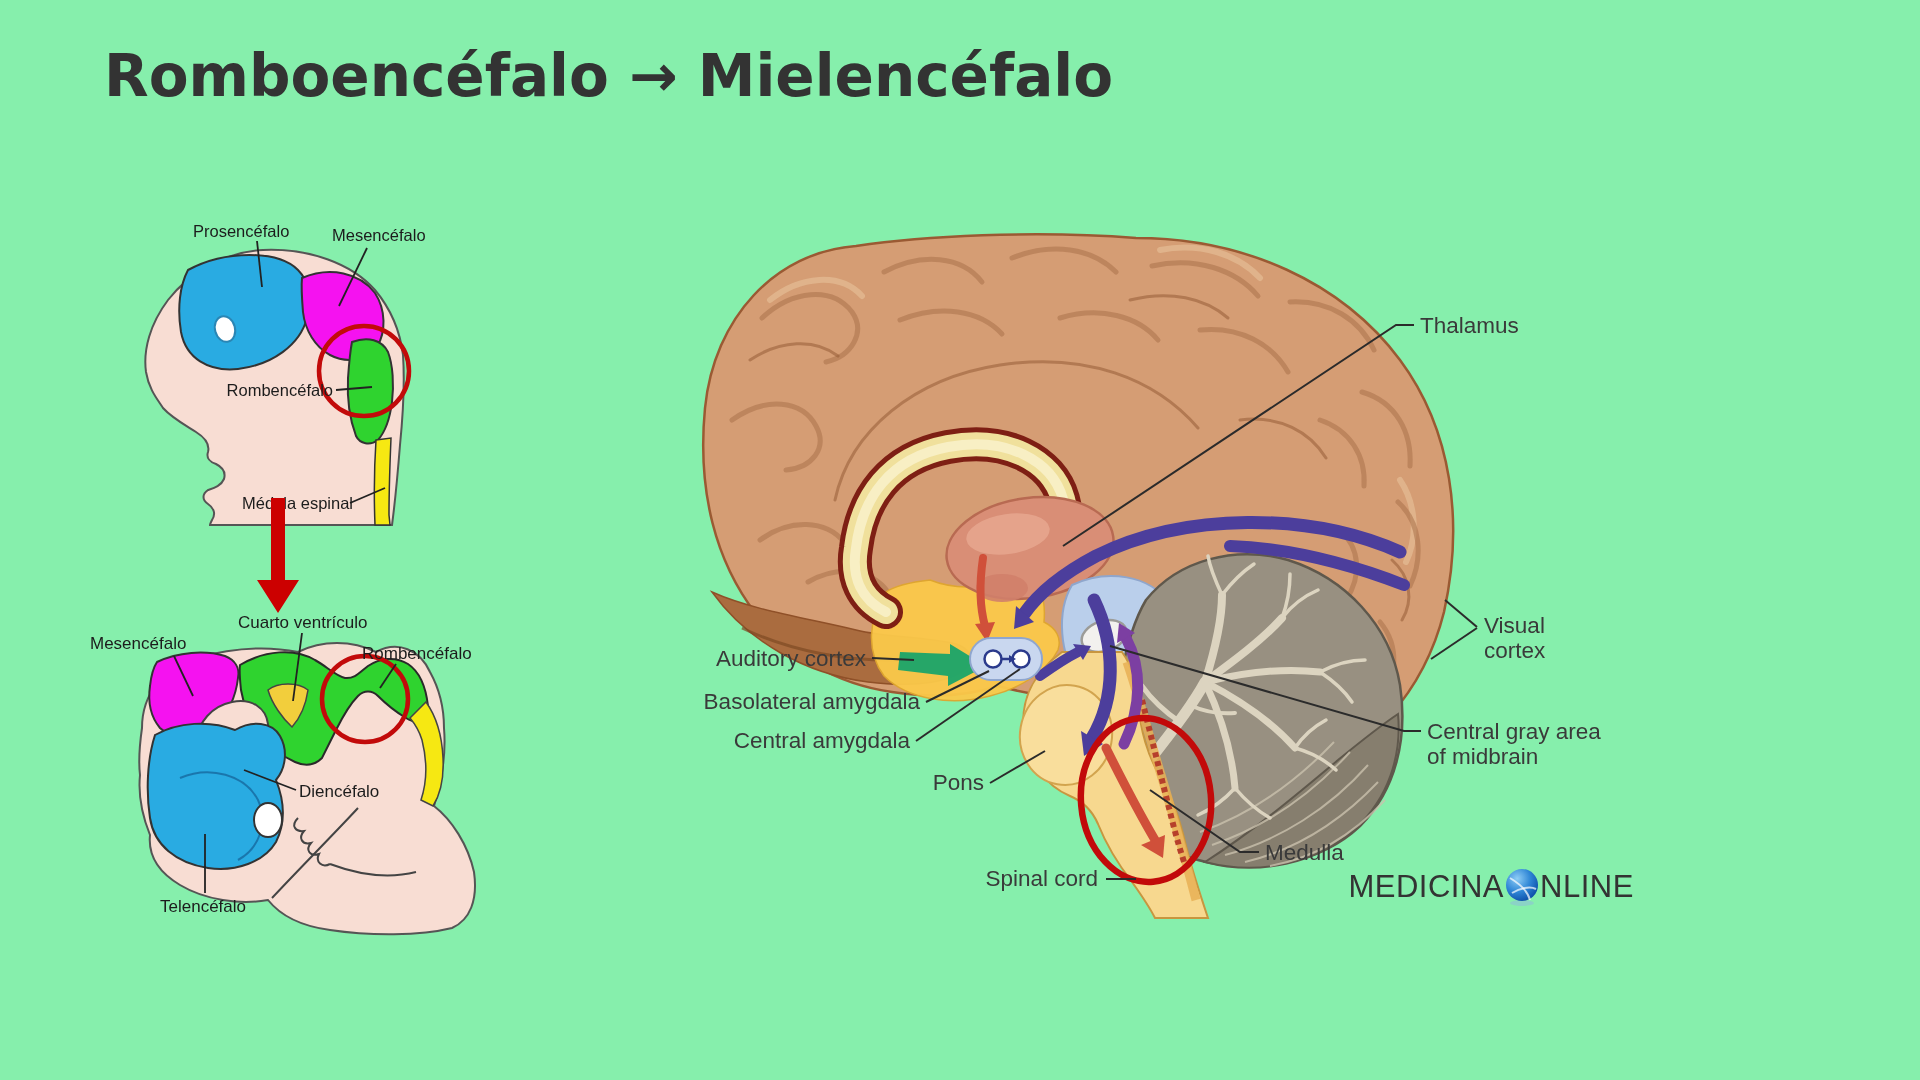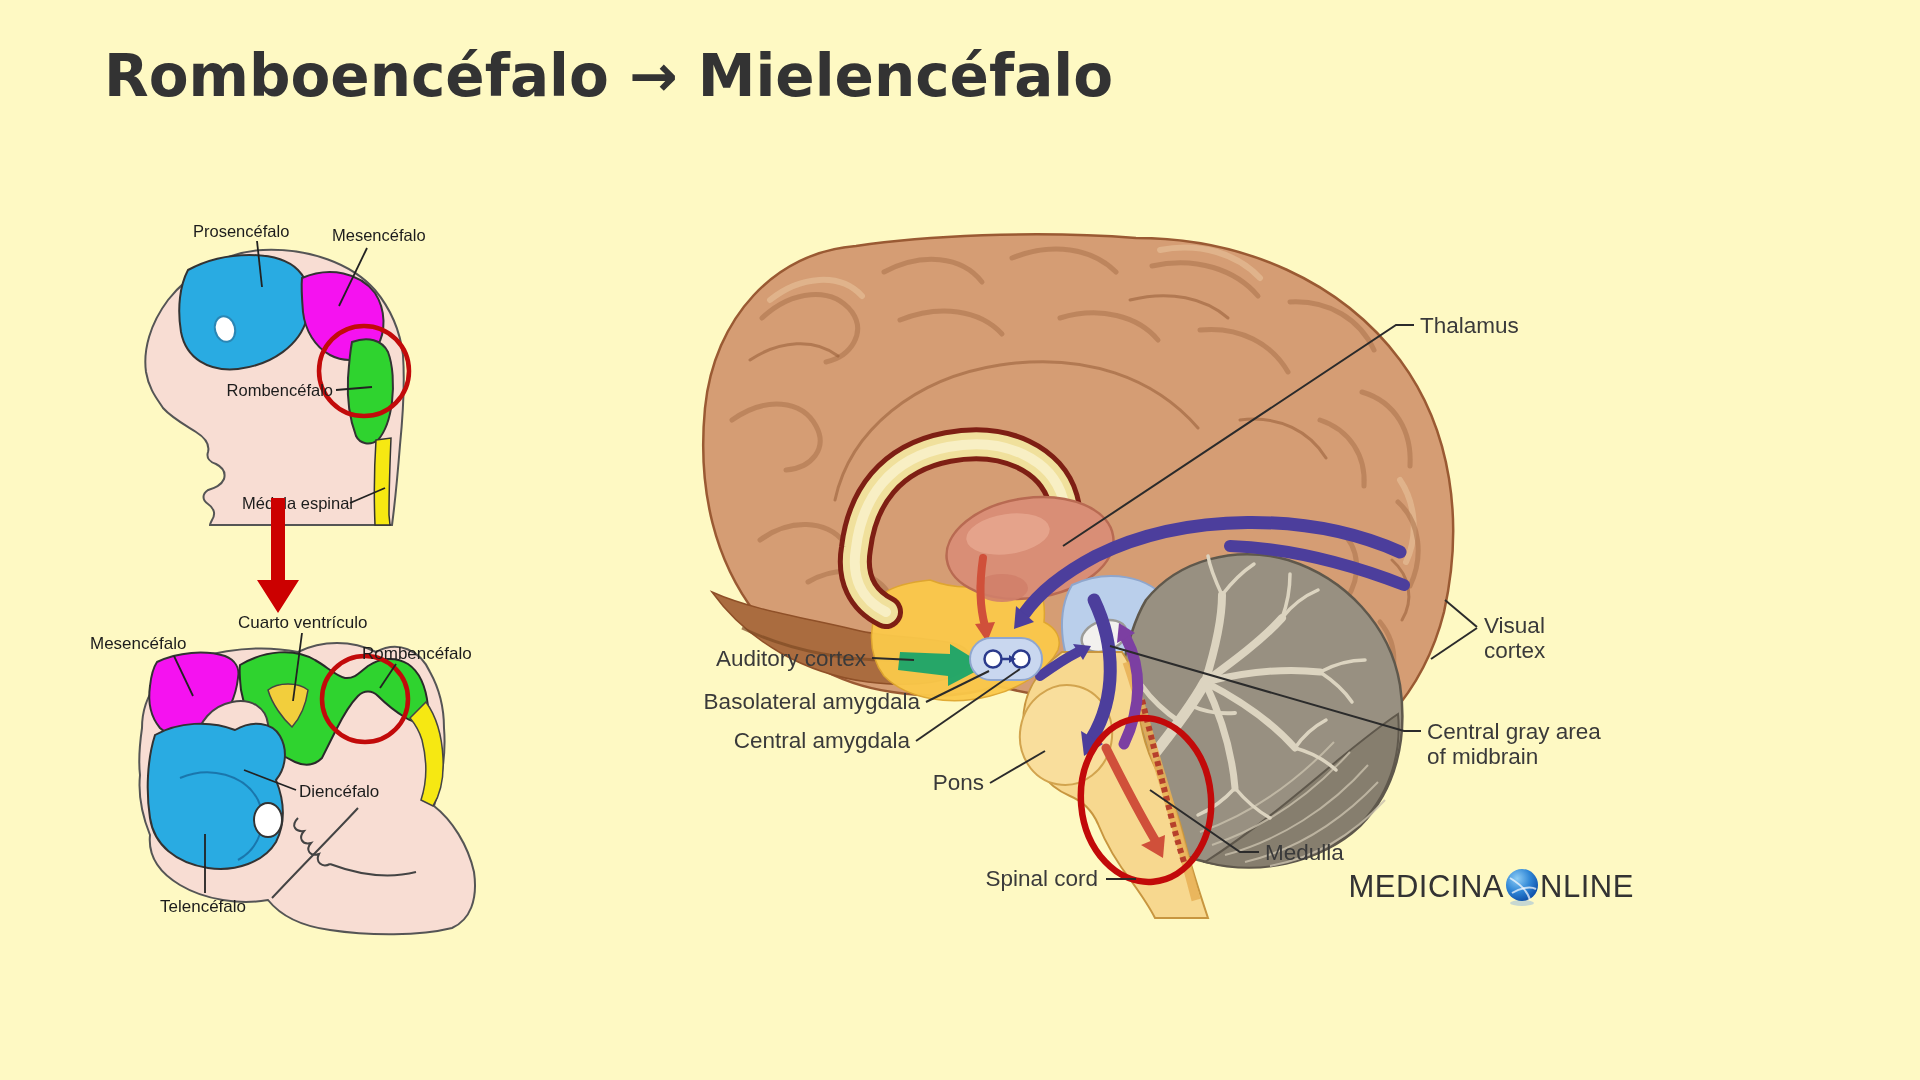--- a/index.html
+++ b/index.html
@@ -1,16 +1,16 @@
 <!DOCTYPE html>
 <html><head>
 <meta charset="utf-8">
 <style>
   html,body{margin:0;padding:0;background:#fff;}
-  .slide{position:relative;width:1920px;height:1080px;background:#fef9c3;overflow:hidden;}
+  .slide{position:relative;width:1920px;height:1080px;background:#86efac;overflow:hidden;}
   svg{display:block;}
   text{font-family:"Liberation Sans",sans-serif;fill:#333;}
   .title-text{font-family:"DejaVu Sans",sans-serif;font-weight:bold;}
   .lbl-sm{font-size:16.5px;fill:#1c1c1c;}
   .lbl-sm2{font-size:17px;fill:#1c1c1c;}
   .lbl-brain{font-size:22.5px;fill:#3a3a3a;}
   .wm{font-size:31px;letter-spacing:0.5px;}
   .leader{stroke:#222;stroke-width:1.8;fill:none;}
   .leader-b{stroke:#2b2b2b;stroke-width:2;fill:none;}
   .gyri{stroke:#a9714a;stroke-width:5;opacity:.55;fill:none;stroke-linecap:round;}

